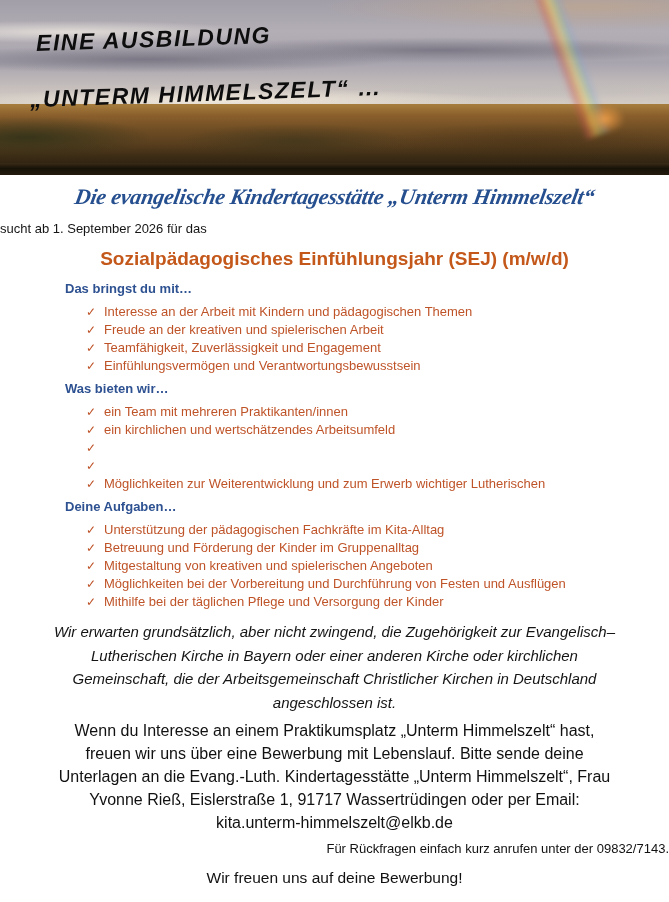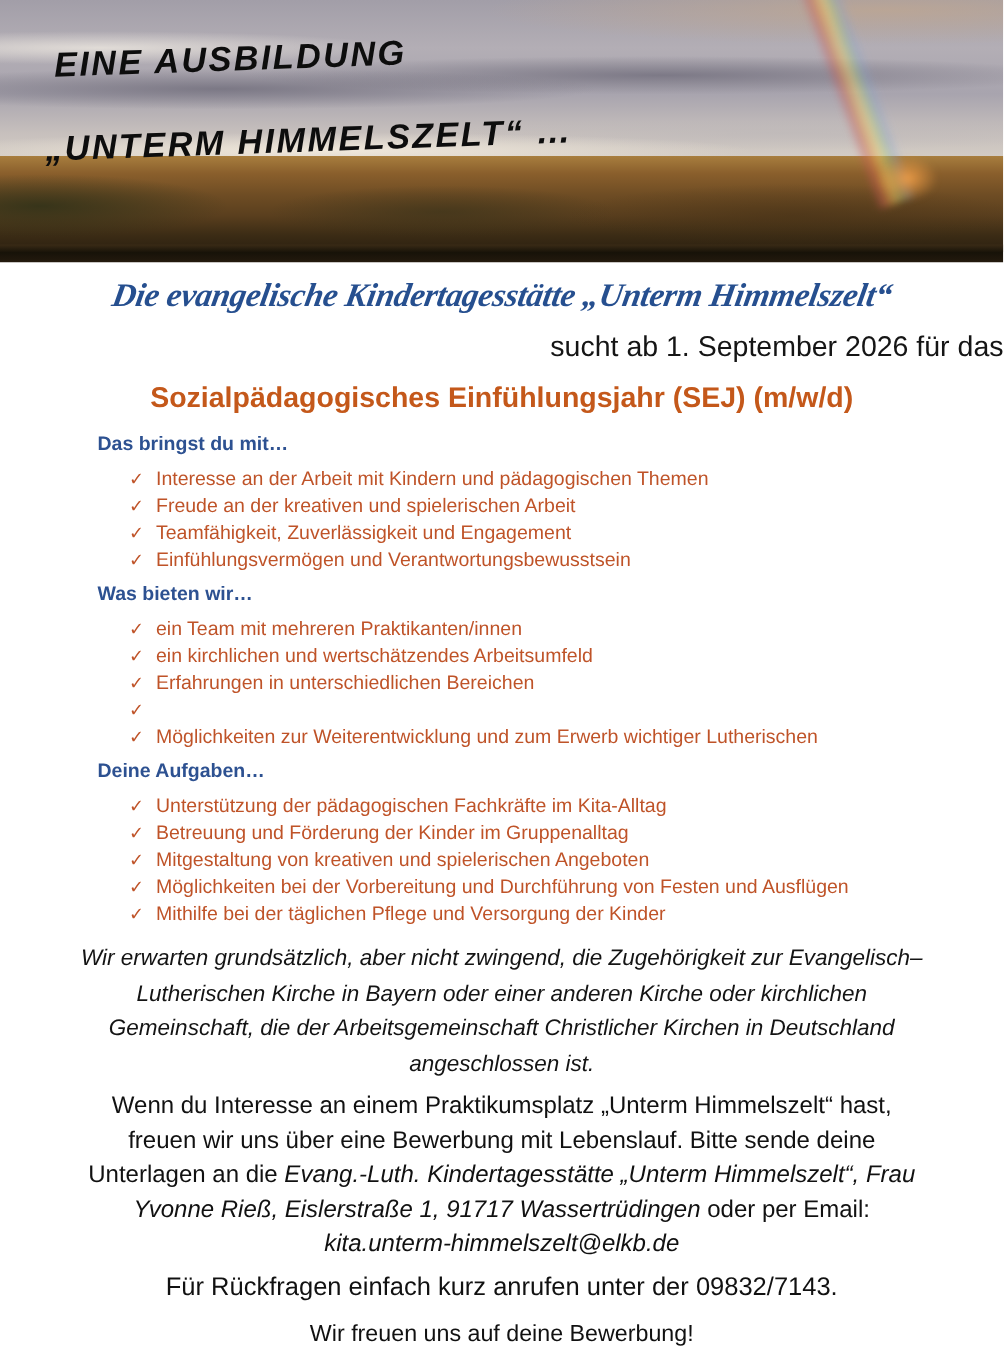--- a/index.html
+++ b/index.html
@@ -70,21 +70,21 @@
   
   .script-heading{margin:9px 0 0 0;text-align:center;}
   .script-heading .scr{
     display:inline-block;
     font-family:"Liberation Serif",serif;
     font-style:italic;font-weight:600;
     font-size:22px;letter-spacing:-0.2px;
     color:#264f8f;
     transform:skewX(-10deg);
   }
-  .subtitle{margin:11px 0 0 0;text-align:right;font-size:19px;color:#151515;}
+  .subtitle{margin:11px 0 0 0;text-align:left;font-size:13px;color:#151515;}
   .job-title{
     margin:12px 0 0 0;text-align:center;
     font-size:19px;font-weight:bold;color:#c4581a;
   }
 
   
   .sec-heading{
     margin:11px 0 0 65px;
     font-size:13px;font-weight:bold;color:#2d5191;
   }
@@ -101,22 +101,22 @@
   
   .church-note{
     margin:9px auto 0 auto;max-width:572px;
     text-align:center;font-style:italic;
     font-size:15px;line-height:23.5px;color:#141414;
   }
   .contact{
     margin:5px auto 0 auto;max-width:562px;
     text-align:center;font-size:16px;line-height:23px;color:#111;
   }
-  .contact .it{font-style:italic;}
-  .phone-line{margin:7px 0 0 0;text-align:center;font-size:17px;color:#111;}
+  .contact .it{}
+  .phone-line{margin:7px 0 0 0;text-align:right;font-size:13px;color:#111;}
   .closing-line{margin:13px 0 0 0;text-align:center;font-size:15.5px;color:#111;}
 </style>
 </head>
 <body>
 
 <div class="page">
 
   <div class="hero">
     <div class="sky"></div>
     <div class="land"></div>
@@ -173,21 +173,20 @@
     </li>
     <li>
       <span class="chk">✓</span>
       <span class="li-body">
           <span class="li-line">ein kirchlichen und wertschätzendes Arbeitsumfeld</span>
         </span>
     </li>
     <li>
       <span class="chk">✓</span>
       <span class="li-body">
-        <span class="li-line">Erfahrungen in unterschiedlichen Bereichen</span>
       </span>
     </li>
     <li>
       <span class="chk">✓</span>
     </li>
     <li>
       <span class="chk">✓</span>
       <span class="li-body">
           <span class="li-line">Möglichkeiten zur Weiterentwicklung und zum Erwerb wichtiger Lutherischen</span>
         </span>

